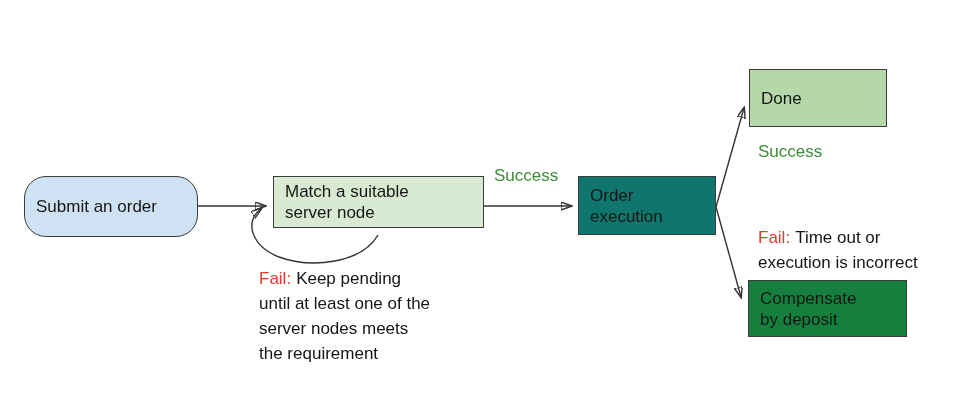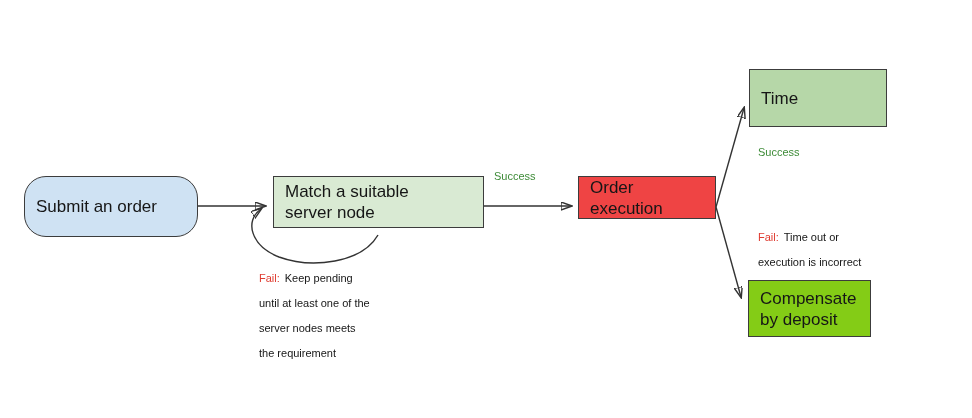--- a/index.html
+++ b/index.html
@@ -30,26 +30,26 @@
     align-items: center;
     font-size: 17px;
     line-height: 21px;
     white-space: pre-line;
     padding-left: 11px;
     padding-right: 6px;
     color: #161616;
   }
   .node-submit     { left: 24px;  top: 176px; width: 174px; height: 61px; background: #cfe2f3; border-radius: 22px; }
   .node-match      { left: 273px; top: 176px; width: 211px; height: 52px; background: #d9ead3; }
-  .node-order      { left: 578px; top: 176px; width: 138px; height: 43px; background: #ef4444; }
+  .node-order      { left: 578px; top: 176px; width: 138px; height: 59px; background: #0f766e; }
   .node-done       { left: 749px; top: 69px;  width: 138px; height: 58px; background: #b6d7a8; }
-  .node-compensate { left: 748px; top: 280px; width: 123px; height: 57px; background: #84cc16; }
+  .node-compensate { left: 748px; top: 280px; width: 159px; height: 57px; background: #15803d; }
   .edge-label {
     position: absolute;
-    font-size: 11px;
+    font-size: 17px;
     line-height: 25px;
   }
   .success-text { color: #3d8b37; }
   .fail-prefix  { color: #df3b30; margin-right: 5px; text-align: center; }
   .fail-body    { color: #161616; white-space: pre-line; }
   .label-success-match { left: 494px; top: 166px; line-height: 20px; }
   .label-success-done  { left: 758px; top: 142px; line-height: 20px; }
   .label-fail-pending  { left: 259px; top: 266px; width: 235px; }
   .label-fail-timeout  { left: 758px; top: 225px; width: 225px; }
 </style>
@@ -79,21 +79,21 @@
     <span>Match a suitable
 server node</span>
   </div>
 
   <div class="node node-order">
     <span>Order
 execution</span>
   </div>
 
   <div class="node node-done">
-    <span>Time</span>
+    <span>Done</span>
   </div>
 
   <div class="node node-compensate">
     <span>Compensate
 by deposit</span>
   </div>
 
   <div class="edge-label label-success-match success-text">
     <span>Success</span>
   </div>

